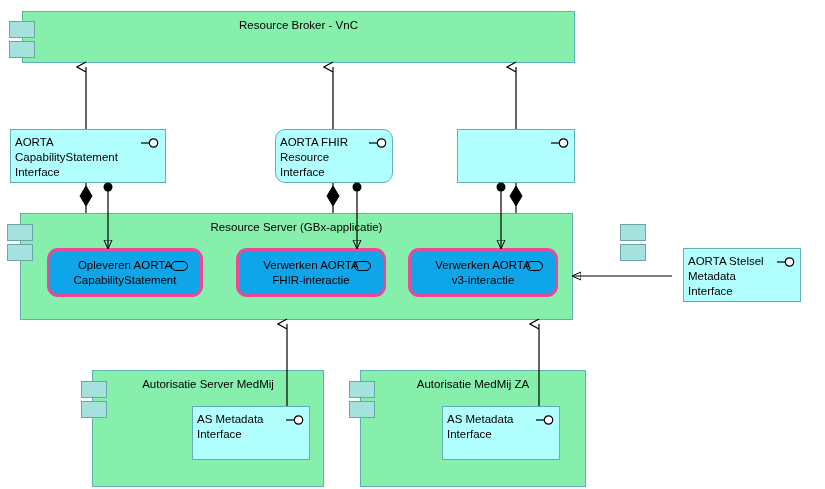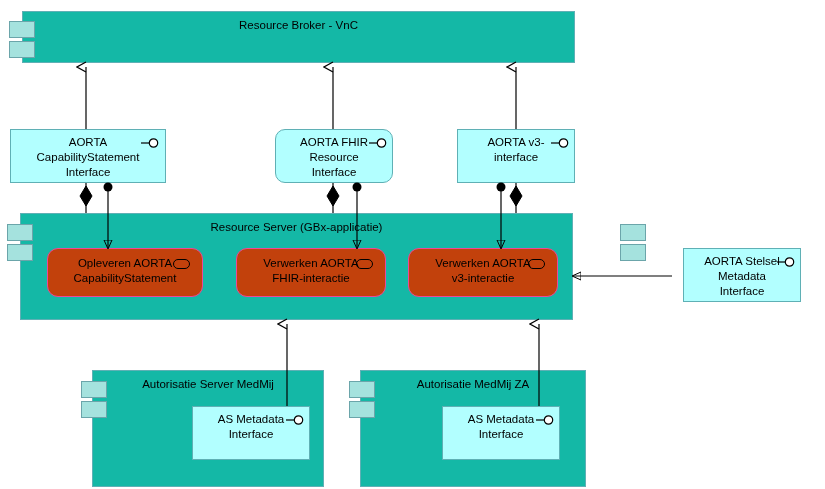--- a/index.html
+++ b/index.html
@@ -11,21 +11,21 @@
     position: relative;
     width: 825px;
     height: 489px;
     background: #ffffff;
     font-family: "Liberation Sans", sans-serif;
     overflow: hidden;
   }
   
   .node {
     position: absolute;
-    background: #14b8a6;
+    background: #86efac;
     border: 1px solid #5FB0B5;
     box-sizing: border-box;
   }
   .node-title {
     position: absolute;
     left: 0;
     right: 0;
     top: 6px;
     text-align: center;
     font-size: 11.5px;
@@ -47,37 +47,36 @@
     position: absolute;
     background: #B2FFFF;
     border: 1px solid #5FB0B5;
     box-sizing: border-box;
   }
   .iface-text {
     position: absolute;
     left: 4px;
     right: 4px;
     top: 5px;
-    text-align: center;
     font-size: 11.5px;
     color: #000000;
     line-height: 15px;
     white-space: pre-line;
   }
   
   .lollipop {
     position: absolute;
     width: 20px;
     height: 12px;
   }
   
   .func {
     position: absolute;
-    background: #c2410c;
-    border: 1px solid #ec4899;
+    background: #0ea5e9;
+    border: 3px solid #ec4899;
     border-radius: 11px;
     box-sizing: border-box;
     text-decoration: underline;
   }
   .func-text {
     position: absolute;
     left: 6px;
     right: 6px;
     top: 7px;
     text-align: center;
@@ -129,22 +128,20 @@
     <div class="iface-text">AORTA FHIR
 Resource
 Interface</div>
     <svg class="lollipop" style="left:93px; top:7px;" viewBox="0 0 20 12">
       <line x1="0" y1="6" x2="8" y2="6" stroke="#000" stroke-width="1.2"></line>
       <circle cx="12.5" cy="6" r="4.2" fill="#FFFFFF" stroke="#000" stroke-width="1.2"></circle>
     </svg>
   </div>
 
   <div class="iface" style="left:457px; top:129px; width:118px; height:54px;">
-    <div class="iface-text">AORTA v3-
-interface</div>
     <svg class="lollipop" style="left:93px; top:7px;" viewBox="0 0 20 12">
       <line x1="0" y1="6" x2="8" y2="6" stroke="#000" stroke-width="1.2"></line>
       <circle cx="12.5" cy="6" r="4.2" fill="#FFFFFF" stroke="#000" stroke-width="1.2"></circle>
     </svg>
   </div>
 
   <div class="node" style="left:20px; top:213px; width:553px; height:107px;">
     <div class="node-title">Resource Server (GBx-applicatie)</div>
   </div>
   <div class="tab" style="left:7px; top:224px;"></div>

